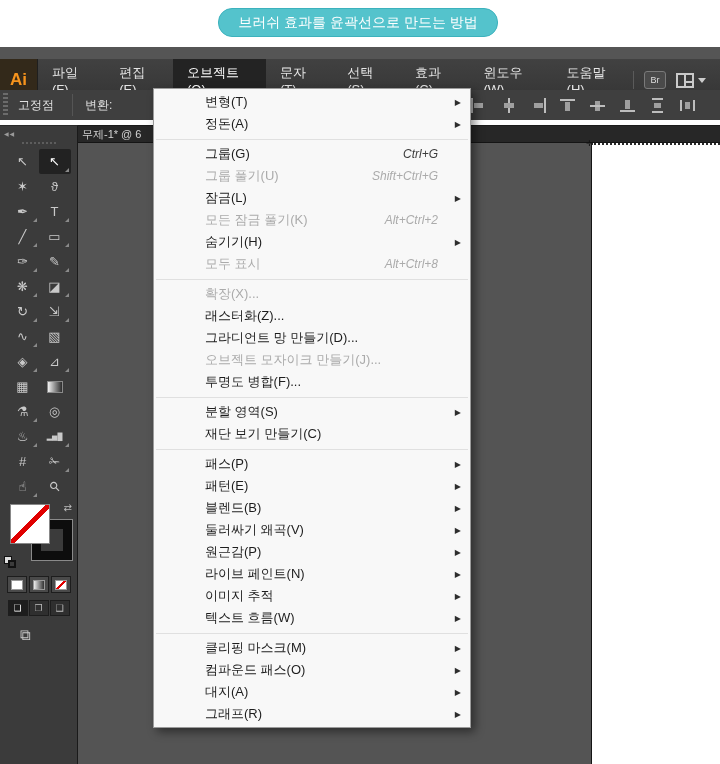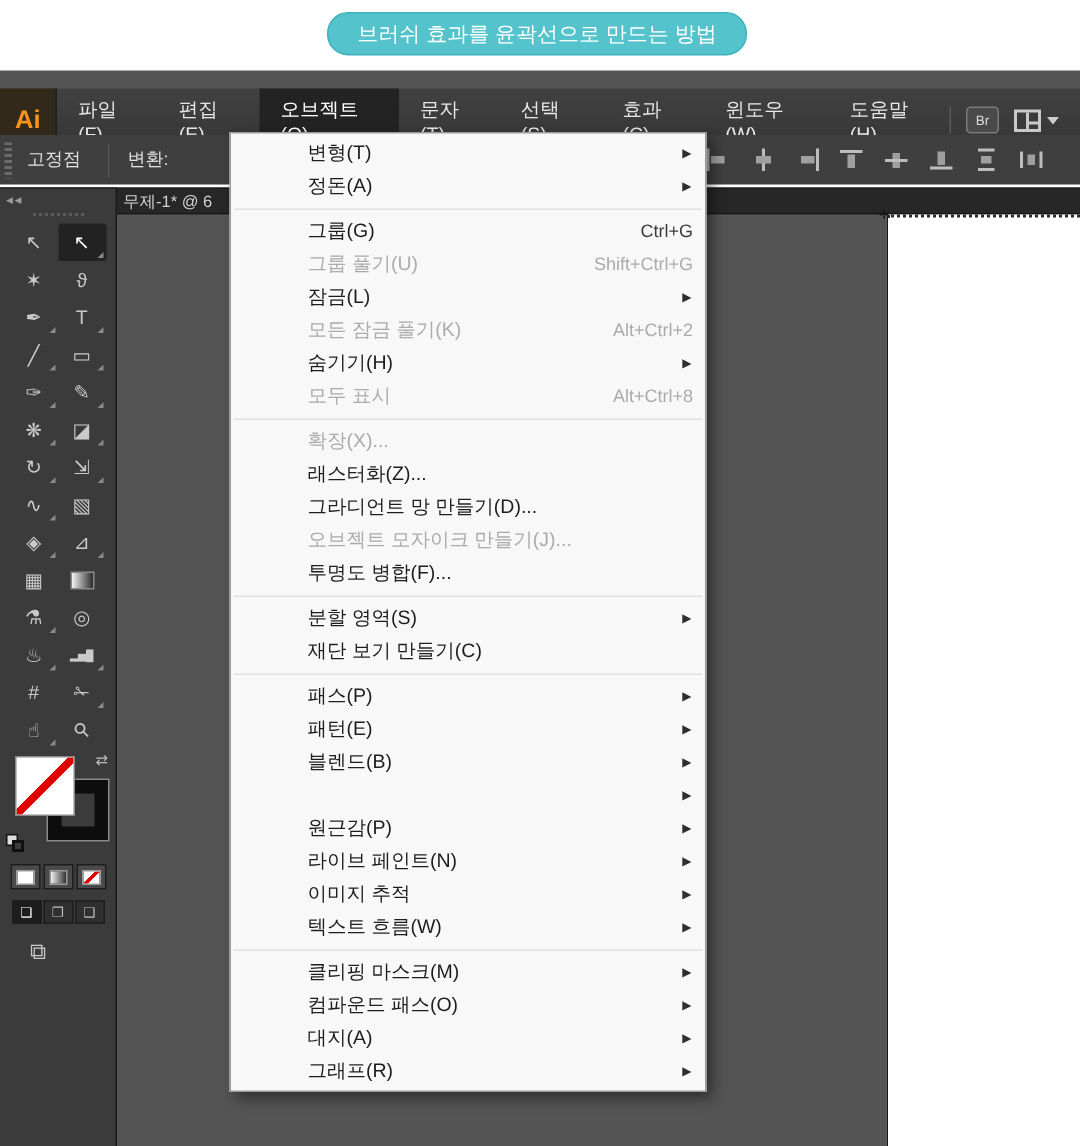--- a/index.html
+++ b/index.html
@@ -24,21 +24,21 @@
   .br-btn{width:22px;height:18px;border:1px solid #7a7a7a;border-radius:3px;background:#4a4a4a;
     color:#ddd;font-size:9px;display:flex;align-items:center;justify-content:center;}
   .ws-btn{display:flex;align-items:center;gap:4px;}
   .ws-grid{width:18px;height:15px;border:2px solid #c9c9c9;position:relative;background:#3a3a3a;}
   .ws-grid::before{content:'';position:absolute;left:6px;top:0;width:2px;height:100%;background:#c9c9c9;}
   .ws-grid::after{content:'';position:absolute;left:8px;top:6px;right:0;height:2px;background:#c9c9c9;}
   .caret{width:0;height:0;border-left:4px solid transparent;border-right:4px solid transparent;border-top:5px solid #ccc;}
 
   
   .optionsbar{position:absolute;left:0;top:43px;width:720px;height:36px;background:#3f3f3f;
-    border-bottom:3px solid #ffffff;display:flex;align-items:center;color:#e0e0e0;font-size:12px;}
+    border-bottom:6px solid #ffffff;display:flex;align-items:center;color:#e0e0e0;font-size:12px;}
   .grip{width:5px;height:24px;margin:0 6px 0 3px;
     background:repeating-linear-gradient(#6b6b6b 0 2px,transparent 2px 4px);}
   .ob-label{padding:0 10px 0 4px;}
   .ob-vsep{width:1px;height:22px;background:#2c2c2c;border-right:1px solid #555;margin:0 8px;}
   .tf-chip{display:flex;align-items:center;gap:3px;margin-left:310px;}
   .tf-box{width:13px;height:11px;border:1px dashed #aaa;}
   .align-group{display:flex;align-items:center;gap:13px;margin-left:14px;}
   .align{width:17px;height:15px;position:relative;}
   .align::before,.align::after{content:'';position:absolute;background:#bdbdbd;}
   .align::after{background:#9f9f9f;}
@@ -95,21 +95,21 @@
   .mode-btn{width:20px;height:16px;background:#2f2f2f;border:1px solid #1d1d1d;color:#bfbfbf;
     font-size:9px;display:flex;align-items:center;justify-content:center;}
   .mode-btn.active{background:#1d1d1d;color:#fff;}
   .screen-mode{margin:10px 0 0 20px;color:#c9c9c9;font-size:15px;}
 
   
   .menu{position:absolute;left:153px;top:41px;width:318px;background:#f8f8f8;
     border:1px solid #9b9b9b;box-shadow:4px 4px 9px rgba(0,0,0,.45);z-index:10;padding:2px 0;}
   .mi{position:relative;height:22px;display:flex;align-items:center;font-size:13px;color:#1d1d1d;cursor:default;margin-left:21px;}
   .mi-label{padding-left:30px;white-space:nowrap;}
-  .mi-shortcut{margin-left:auto;padding-right:8px;font-size:12px;color:#3c3c3c;}
+  .mi-shortcut{margin-left:auto;padding-right:32px;font-size:12px;color:#3c3c3c;font-style:italic;}
   .mi-arrow{position:absolute;right:9px;top:50%;transform:translateY(-50%);font-size:8px;color:#2e2e2e;}
   .mi.disabled .mi-label,.mi.disabled .mi-shortcut,.mi.disabled .mi-arrow{color:#ababab;}
   .mi.highlight{background:#edf3fb;}
   .mi.highlight::after{content:'';position:absolute;inset:-2px -1px;border:2px solid var(--hl,#e60000);pointer-events:none;}
   .msep{height:8px;position:relative;}
   .msep::before{content:'';position:absolute;left:2px;right:2px;top:4px;border-top:1px solid #e0e0e0;}
 </style>
 </head>
 <body>
 
@@ -384,20 +384,21 @@
     <span class="mi-label">패턴(E)</span>
     <span class="mi-shortcut"></span>
     <span class="mi-arrow">▶</span>
   </div>
           <div class="mi">
     <span class="mi-label">블렌드(B)</span>
     <span class="mi-shortcut"></span>
     <span class="mi-arrow">▶</span>
   </div>
           <div class="mi">
+    <span class="mi-label">둘러싸기 왜곡(V)</span>
     <span class="mi-shortcut"></span>
     <span class="mi-arrow">▶</span>
   </div>
           <div class="mi">
     <span class="mi-label">원근감(P)</span>
     <span class="mi-shortcut"></span>
     <span class="mi-arrow">▶</span>
   </div>
           <div class="mi">
     <span class="mi-label">라이브 페인트(N)</span>

